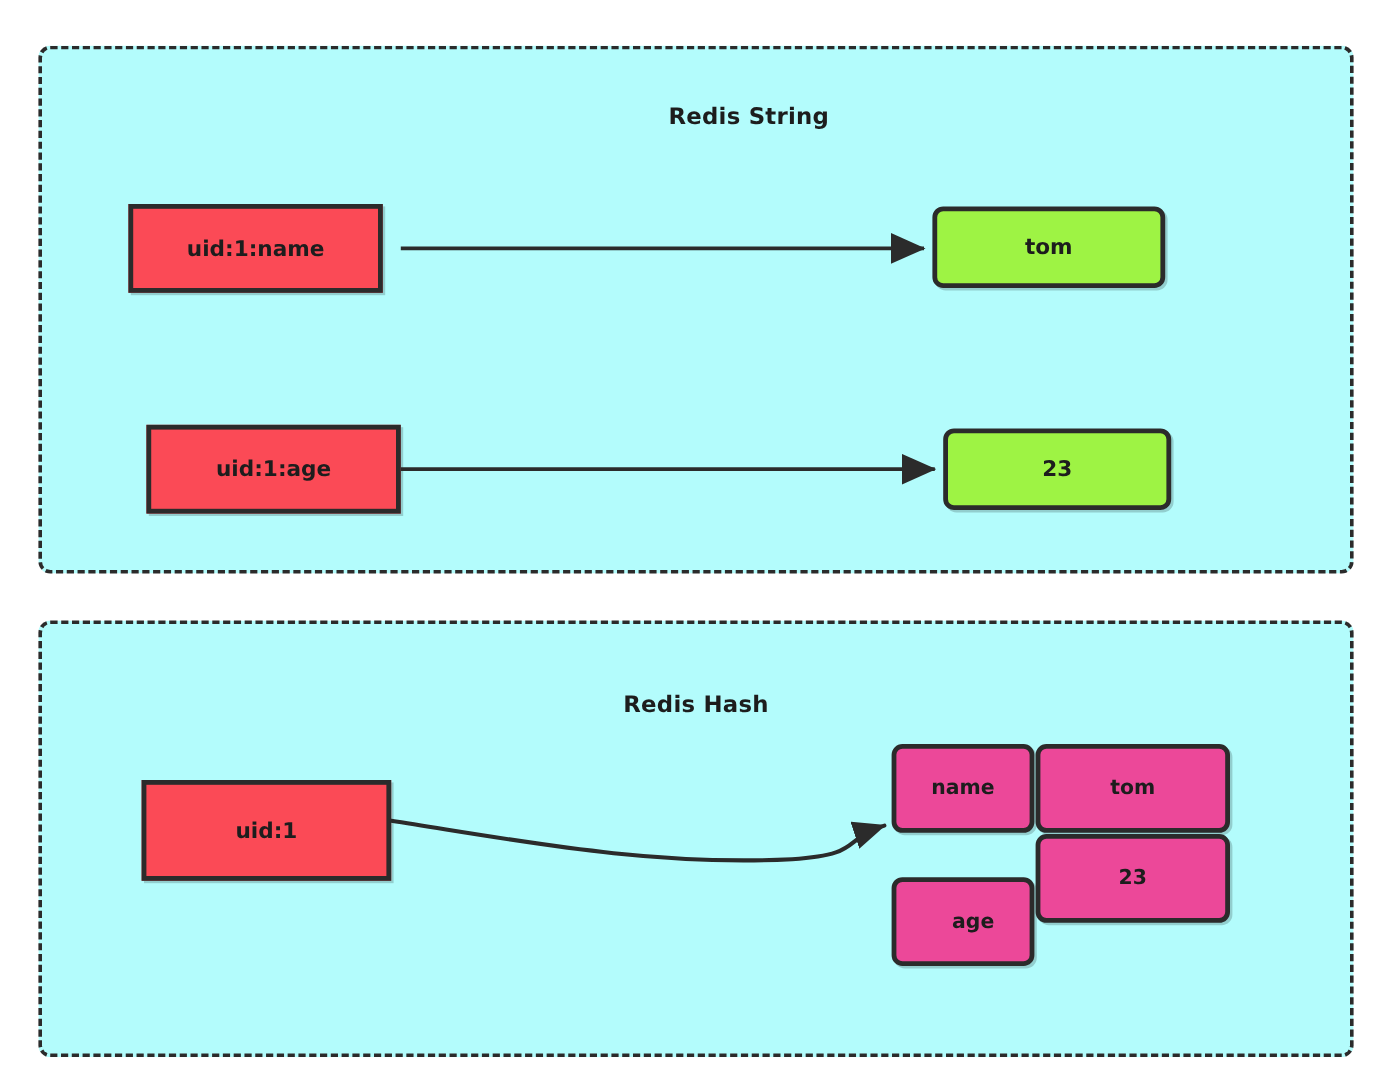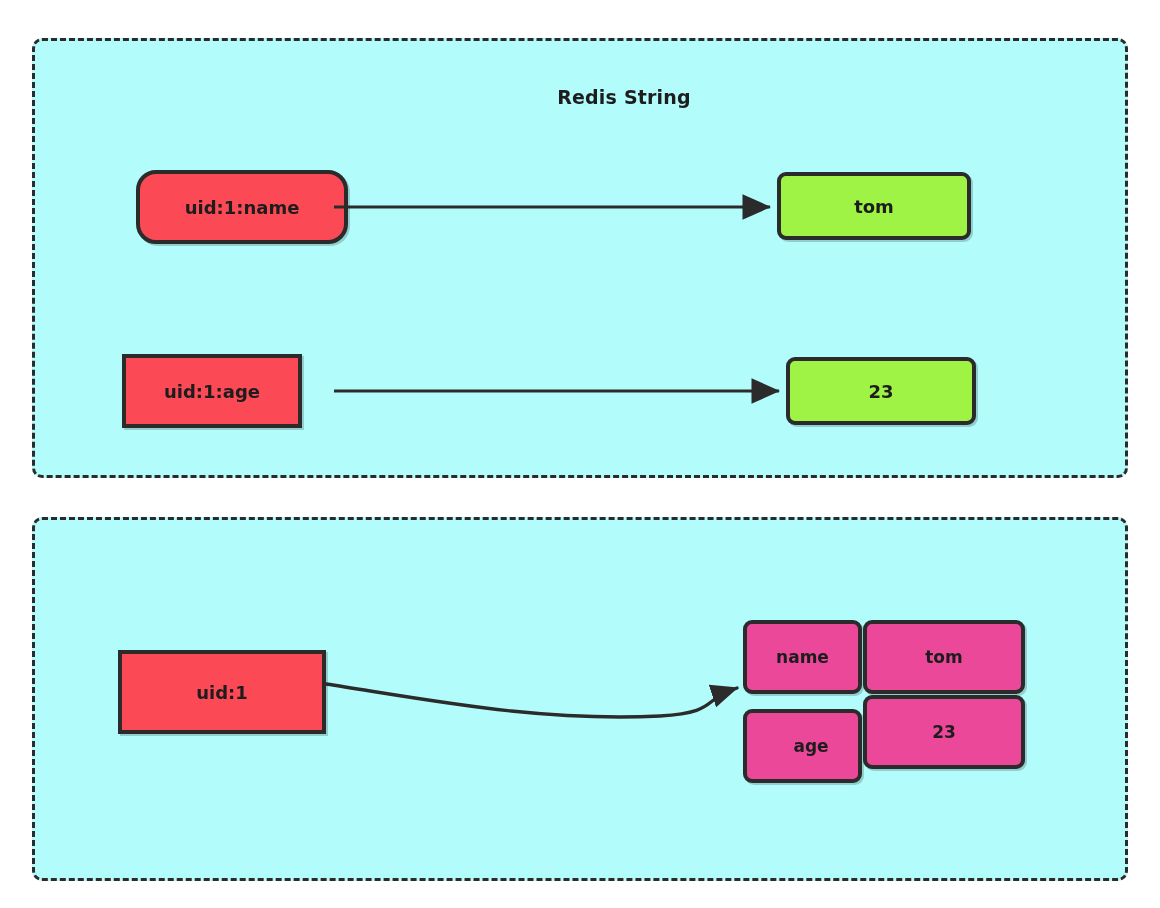--- a/index.html
+++ b/index.html
@@ -54,22 +54,22 @@
     border: 4px solid #2b2b2b;
     box-sizing: border-box;
     display: flex;
     align-items: center;
     justify-content: center;
     font-size: 18px;
     font-weight: bold;
     color: #1d1d1d;
     box-shadow: 2px 2px 0 rgba(0,0,0,.18);
   }
-  #key-uid-name { left: 136px; top: 170px; width: 212px; height: 74px; border-radius: 20px; }
-  #key-uid-age  { left: 122px; top: 354px; width: 180px; height: 74px; }
+  #key-uid-name { left: 107px; top: 170px; width: 212px; height: 74px; }
+  #key-uid-age  { left: 122px; top: 354px; width: 212px; height: 74px; }
   #key-uid-1    { left: 118px; top: 650px; width: 208px; height: 84px; }
 
   
   .val-box {
     position: absolute;
     background: #9ef344;
     border: 4px solid #2b2b2b;
     border-radius: 9px;
     box-sizing: border-box;
     display: flex;
@@ -93,21 +93,21 @@
     display: flex;
     align-items: center;
     justify-content: center;
     font-size: 17px;
     font-weight: bold;
     color: #1d1d1d;
     box-shadow: 2px 2px 0 rgba(0,0,0,.18);
   }
   #hash-cell-name  { left: 743px; top: 620px; width: 119px; height: 74px; }
   #hash-cell-tom   { left: 863px; top: 620px; width: 162px; height: 74px; }
-  #hash-cell-age   { left: 743px; top: 709px; width: 119px; height: 74px; padding-left: 17px; }
+  #hash-cell-age   { left: 743px; top: 731px; width: 119px; height: 74px; padding-left: 17px; }
   #hash-cell-23    { left: 863px; top: 695px; width: 162px; height: 74px; }
 
   
   #connectors {
     position: absolute;
     left: 0; top: 0;
     width: 1160px;
     height: 908px;
     pointer-events: none;
   }
@@ -124,20 +124,21 @@
   <div class="key-box" id="key-uid-name">uid:1:name</div>
 
   <div class="val-box" id="val-tom">tom</div>
 
   <div class="key-box" id="key-uid-age">uid:1:age</div>
 
   <div class="val-box" id="val-23">23</div>
 
   <div class="panel" id="panel-hash"></div>
 
+  <div class="panel-title" id="title-hash">Redis Hash</div>
 
   <div class="key-box" id="key-uid-1">uid:1</div>
 
   <div class="hash-cell" id="hash-cell-name">name</div>
 
   <div class="hash-cell" id="hash-cell-tom">tom</div>
 
   <div class="hash-cell" id="hash-cell-age">age</div>
 
   <div class="hash-cell" id="hash-cell-23">23</div>

